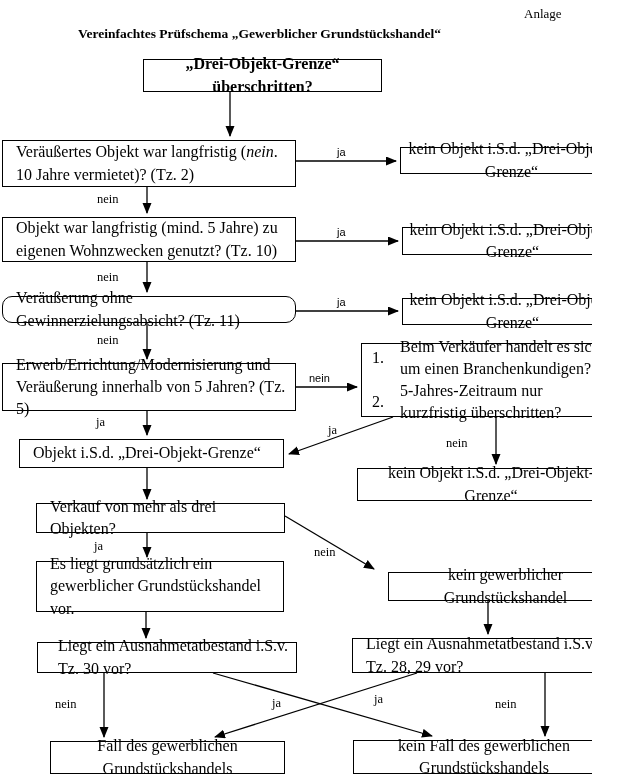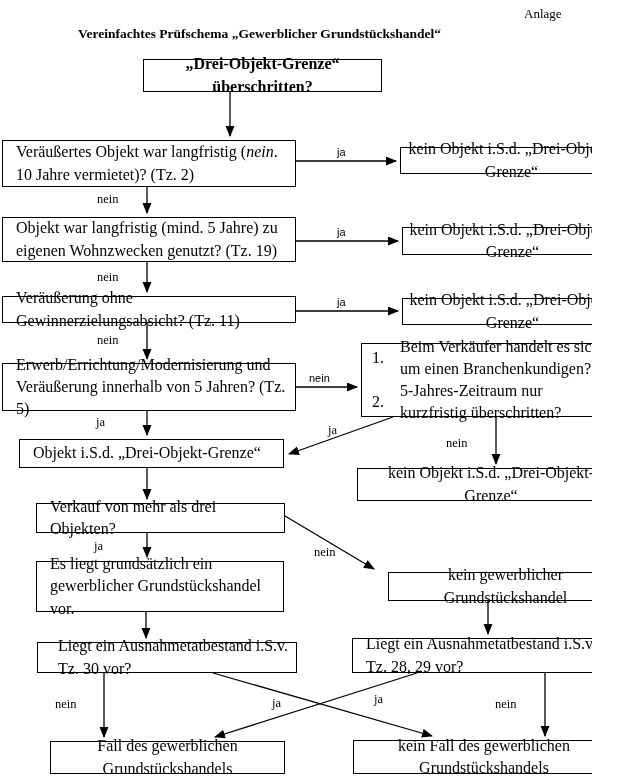--- a/index.html
+++ b/index.html
@@ -62,28 +62,28 @@
 
   <div class="box left" style="left:2px;top:140px;width:294px;height:47px;">
     <span><span>Veräußertes Objekt war langfristig (</span><i>nein</i><span>. 10 Jahre vermietet)? (Tz. 2)</span></span>
   </div>
 
   <div class="box center" style="left:400px;top:147px;width:223px;height:27px;">
     <span>kein Objekt i.S.d. „Drei-Objekt-Grenze“</span>
   </div>
 
   <div class="box left" style="left:2px;top:217px;width:294px;height:45px;">
-    <span>Objekt war langfristig (mind. 5 Jahre) zu eigenen Wohnzwecken genutzt? (Tz. 19)</span>
+    <span>Objekt war langfristig (mind. 5 Jahre) zu eigenen Wohnzwecken genutzt? (Tz. 10)</span>
   </div>
 
   <div class="box center" style="left:402px;top:227px;width:221px;height:28px;">
     <span>kein Objekt i.S.d. „Drei-Objekt-Grenze“</span>
   </div>
 
-  <div class="box left" style="left:2px;top:296px;width:294px;height:27px;">
+  <div class="box left" style="left:2px;top:296px;width:294px;height:27px;border-radius:10px;">
     <span>Veräußerung ohne Gewinnerzielungsabsicht? (Tz. 11)</span>
   </div>
 
   <div class="box center" style="left:402px;top:298px;width:221px;height:27px;">
     <span>kein Objekt i.S.d. „Drei-Objekt-Grenze“</span>
   </div>
 
   <div class="box left" style="left:2px;top:363px;width:294px;height:48px;font-family:Liberation Serif, serif;">
     <span>Erwerb/Errichtung/Modernisierung und Veräußerung innerhalb von 5 Jahren? (Tz. 5)</span>
   </div>

